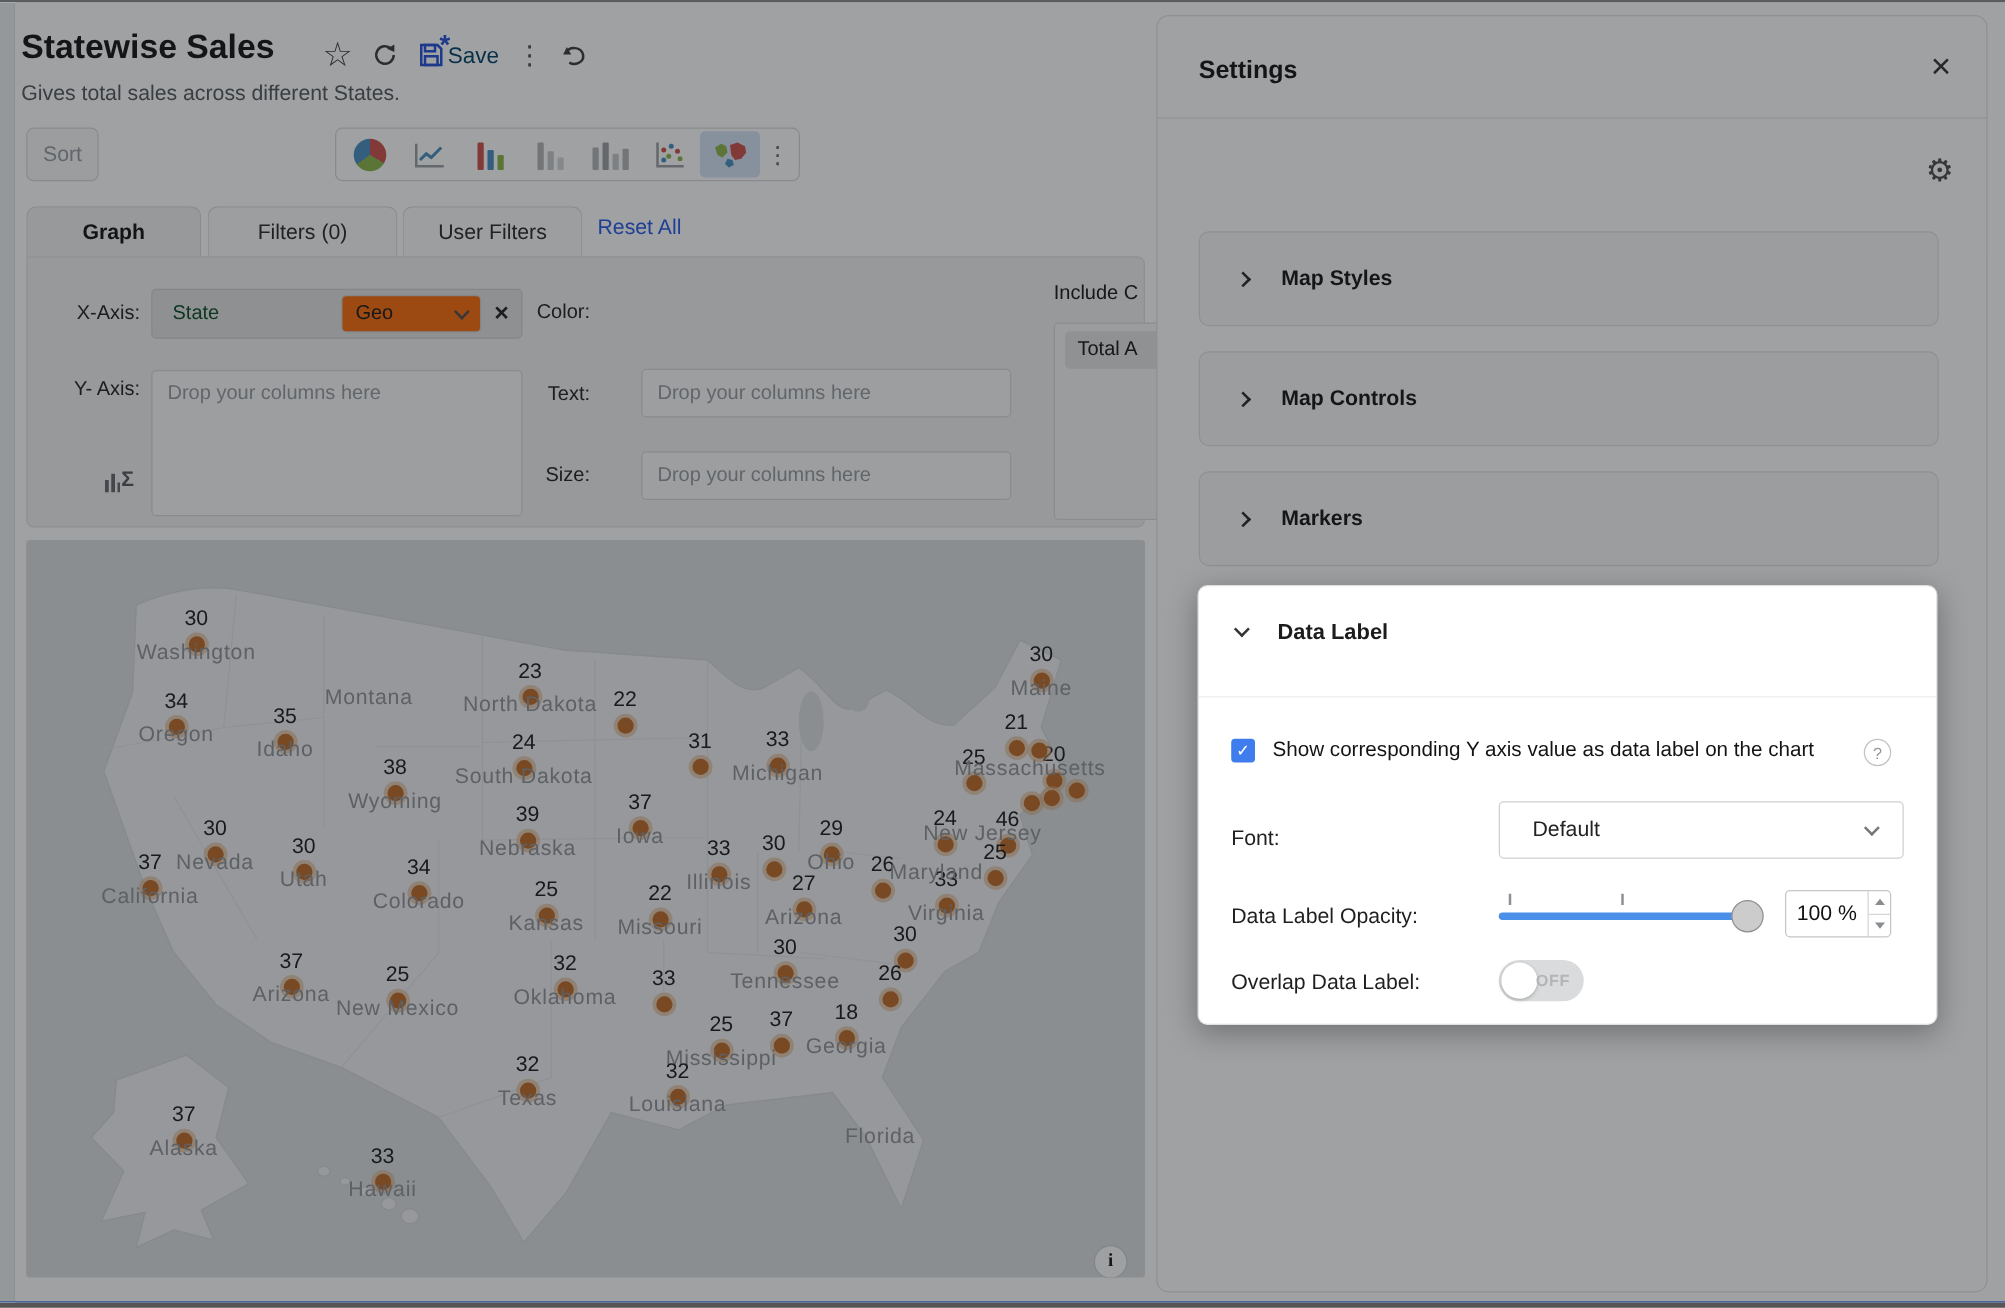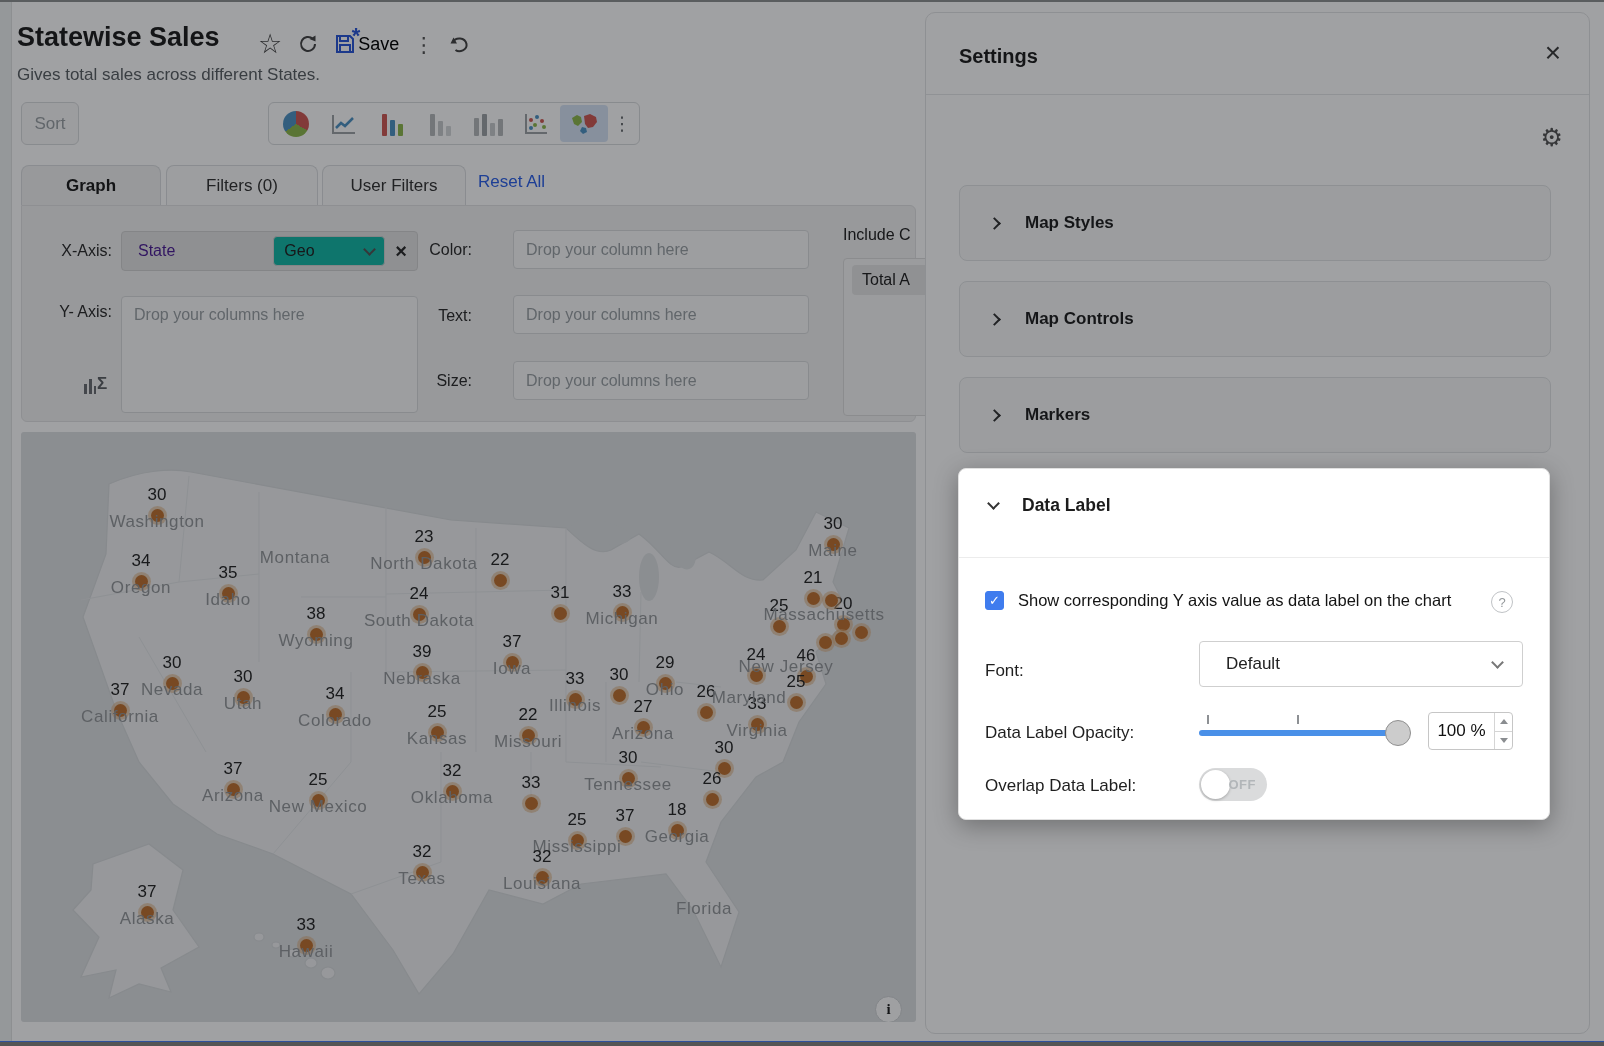--- a/index.html
+++ b/index.html
@@ -9,21 +9,21 @@
   .abs { position:absolute; }
 
   
   .left-strip { left:0; top:0; width:12px; height:1046px; background:#eef0f1; border-right:1px solid #e0e2e3; }
 
   
   .page-title { left:17px; top:20px; font-size:27px; font-weight:700; color:#1e1e1e; }
   .title-icons { left:258px; top:26px; height:32px; display:flex; align-items:center; gap:14px; }
   .ticon { color:#454545; font-size:24px; line-height:1; cursor:pointer; display:flex; align-items:center; }
   .save-group { display:flex; align-items:flex-end; gap:2px; cursor:pointer; }
-  .save-label { color:#000000; font-size:18px; font-weight:400; }
+  .save-label { color:#0c4a6e; font-size:18px; font-weight:400; }
   .subtitle { left:17px; top:63px; font-size:17px; color:#5a5f63; }
 
   
   .btn { border:1px solid #d9dbdd; border-radius:6px; background:#fff; display:flex; align-items:center; justify-content:center; font-size:17px; cursor:pointer; }
   .sort-btn { left:21px; top:100px; width:58px; height:43px; color:#9aa0a4; background:#f9f9f9; }
   .und-btn { left:92px; top:100px; width:168px; height:43px; color:#1f1f1f; }
   .icon-group { left:268px; top:100px; height:43px; display:flex; align-items:center; border:1px solid #d9dbdd; border-radius:6px; background:#fff; padding:0 3px; }
   .icon-slot { width:48px; height:37px; display:flex; align-items:center; justify-content:center; border-radius:4px; cursor:pointer; }
   .icon-slot.selected { background:#d7e4f6; }
   .kebab-slot { width:28px; height:37px; display:flex; align-items:center; justify-content:center; color:#6b6f72; font-size:19px; cursor:pointer; }
@@ -35,22 +35,22 @@
   .main-tab { top:163px; height:40px; border:1px solid #dcdee0; border-bottom:none; border-radius:8px 8px 0 0; background:#fbfbfb; display:flex; align-items:center; justify-content:center; font-size:17px; color:#333; cursor:pointer; }
   .main-tab.active { background:#f2f2f2; font-weight:700; color:#1c1c1c; }
   .reset-all { top:170px; left:478px; font-size:17px; color:#2e62e8; cursor:pointer; }
 
   
   .axis-panel { left:21px; top:203px; width:895px; height:217px; background:#f2f2f2; border:1px solid #e2e3e4; border-radius:0 6px 6px 6px; }
   .flabel { position:absolute; font-size:16px; color:#2c2c2c; text-align:right; }
   .dropfield { position:absolute; background:#fbfbfb; border:1px solid #dadcde; border-radius:4px; font-size:16px; color:#9aa0a4; display:flex; align-items:center; padding:0 12px; cursor:pointer; }
   .dropfield.area { align-items:flex-start; padding-top:9px; }
   .xchip { position:absolute; left:99px; top:25px; width:297px; height:40px; background:#e4e4e4; border:1px solid #d2d2d2; border-radius:4px; display:flex; align-items:center; padding:0 10px 0 16px; }
-  .xchip .chip-text { font-size:16px; color:#4c1d95; flex:0 0 auto; }
-  .geo-select { margin-left:auto; width:112px; height:30px; background:#14b8a6; border:1px solid #d2d2d2; border-radius:4px; display:flex; align-items:center; padding:0 10px; font-size:16px; color:#222; cursor:pointer; }
+  .xchip .chip-text { font-size:16px; color:#14532d; flex:0 0 auto; }
+  .geo-select { margin-left:auto; width:112px; height:30px; background:#f97316; border:1px solid #d2d2d2; border-radius:4px; display:flex; align-items:center; padding:0 10px; font-size:16px; color:#222; cursor:pointer; }
   .chev { width:9px; height:9px; border-right:2px solid #555; border-bottom:2px solid #555; transform:rotate(45deg); margin-left:auto; margin-top:-4px; }
   .chip-x { margin-left:10px; font-size:20px; font-weight:700; color:#2b2b2b; cursor:pointer; line-height:1; }
   .sum-ico { position:absolute; left:62px; top:168px; display:flex; align-items:flex-end; gap:1px; color:#5c6064; }
   .include-label { position:absolute; left:821px; top:20px; font-size:16px; color:#222; white-space:nowrap; }
   .include-box { position:absolute; left:821px; top:52px; width:120px; height:158px; background:#f7f7f7; border:1px solid #ddd; border-radius:4px; }
   .include-chip { position:absolute; left:8px; top:6px; width:108px; height:30px; background:#e6e6e6; border-radius:4px; font-size:16px; color:#222; display:flex; align-items:center; padding-left:10px; white-space:nowrap; overflow:hidden; }
 
   
   .map-widget { left:21px; top:430px; width:895px; height:590px; background:#dde0e2; border-radius:3px; overflow:hidden; }
   .marker-value { position:absolute; transform:translateX(-50%); font-size:17px; font-weight:500; color:#262626; white-space:nowrap; }
@@ -206,21 +206,20 @@
     <div class="flabel" style="left:20px; top:36px; width:70px;">X-Axis:</div>
     <div class="xchip">
       <span class="chip-text">State</span>
       <span class="geo-select">
         <span>Geo</span>
         <span class="chev"></span>
       </span>
       <span class="chip-x">×</span>
     </div>
     <div class="flabel" style="left:386px; top:35px; width:64px;">Color:</div>
-    <div class="dropfield" style="left:491px; top:24px; width:296px; height:39px;">Drop your column here</div>
 
     <div class="flabel" style="left:16px; top:97px; width:74px;">Y- Axis:</div>
     <div class="dropfield area" style="left:99px; top:90px; width:297px; height:117px;">Drop your columns here</div>
 
     <div class="flabel" style="left:396px; top:101px; width:54px;">Text:</div>
     <div class="dropfield" style="left:491px; top:89px; width:296px; height:39px;">Drop your columns here</div>
 
     <div class="flabel" style="left:397px; top:166px; width:53px;">Size:</div>
     <div class="dropfield" style="left:491px; top:155px; width:296px; height:39px;">Drop your columns here</div>
 

